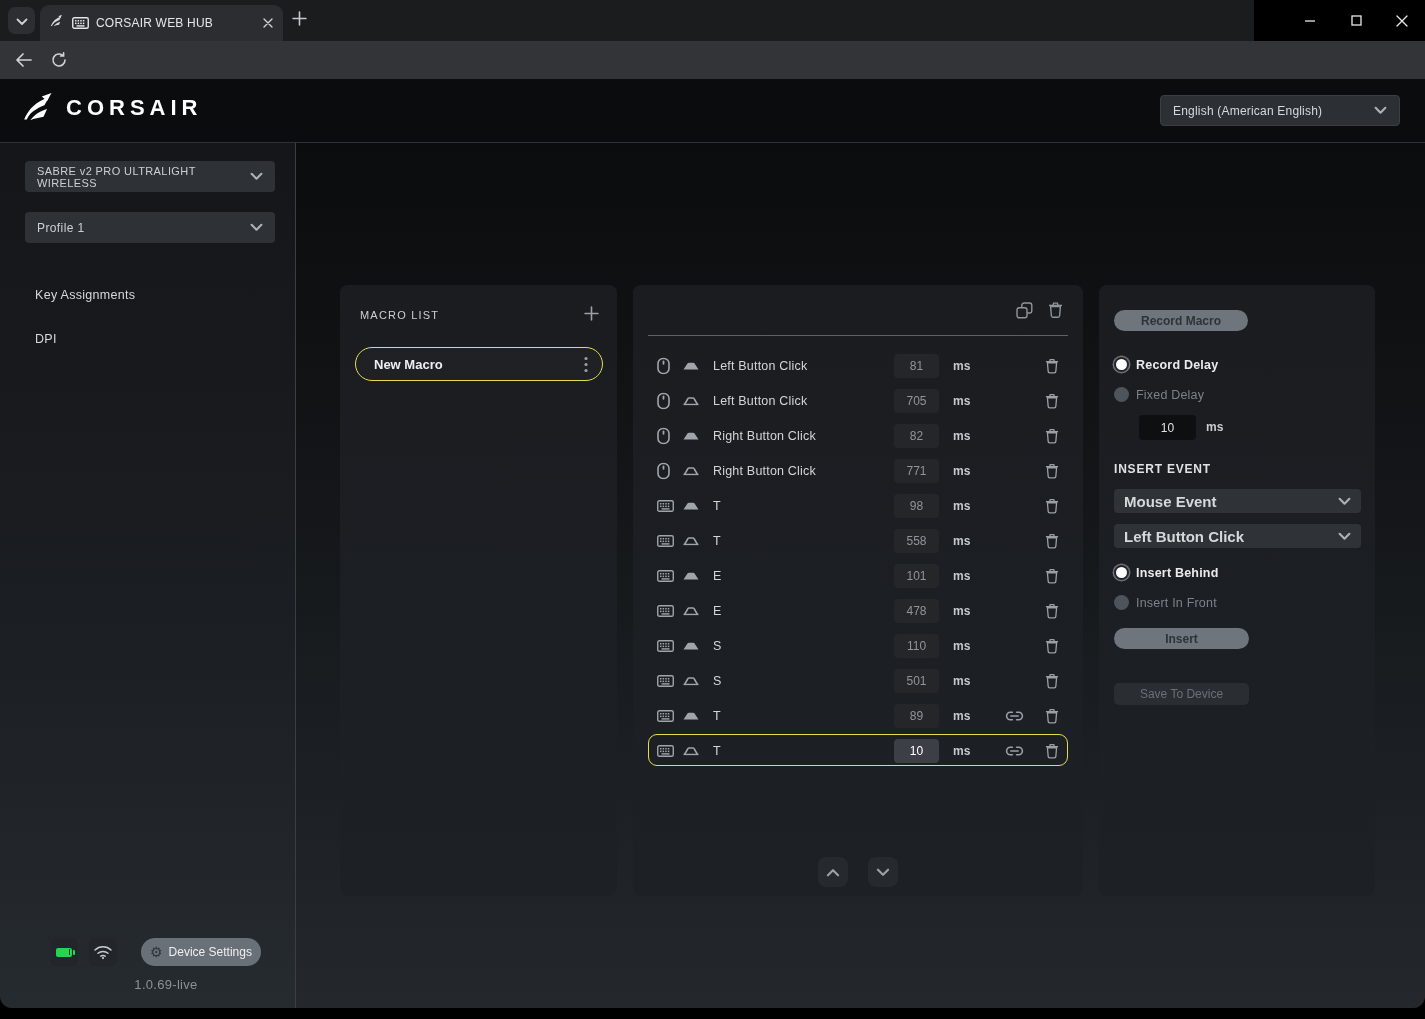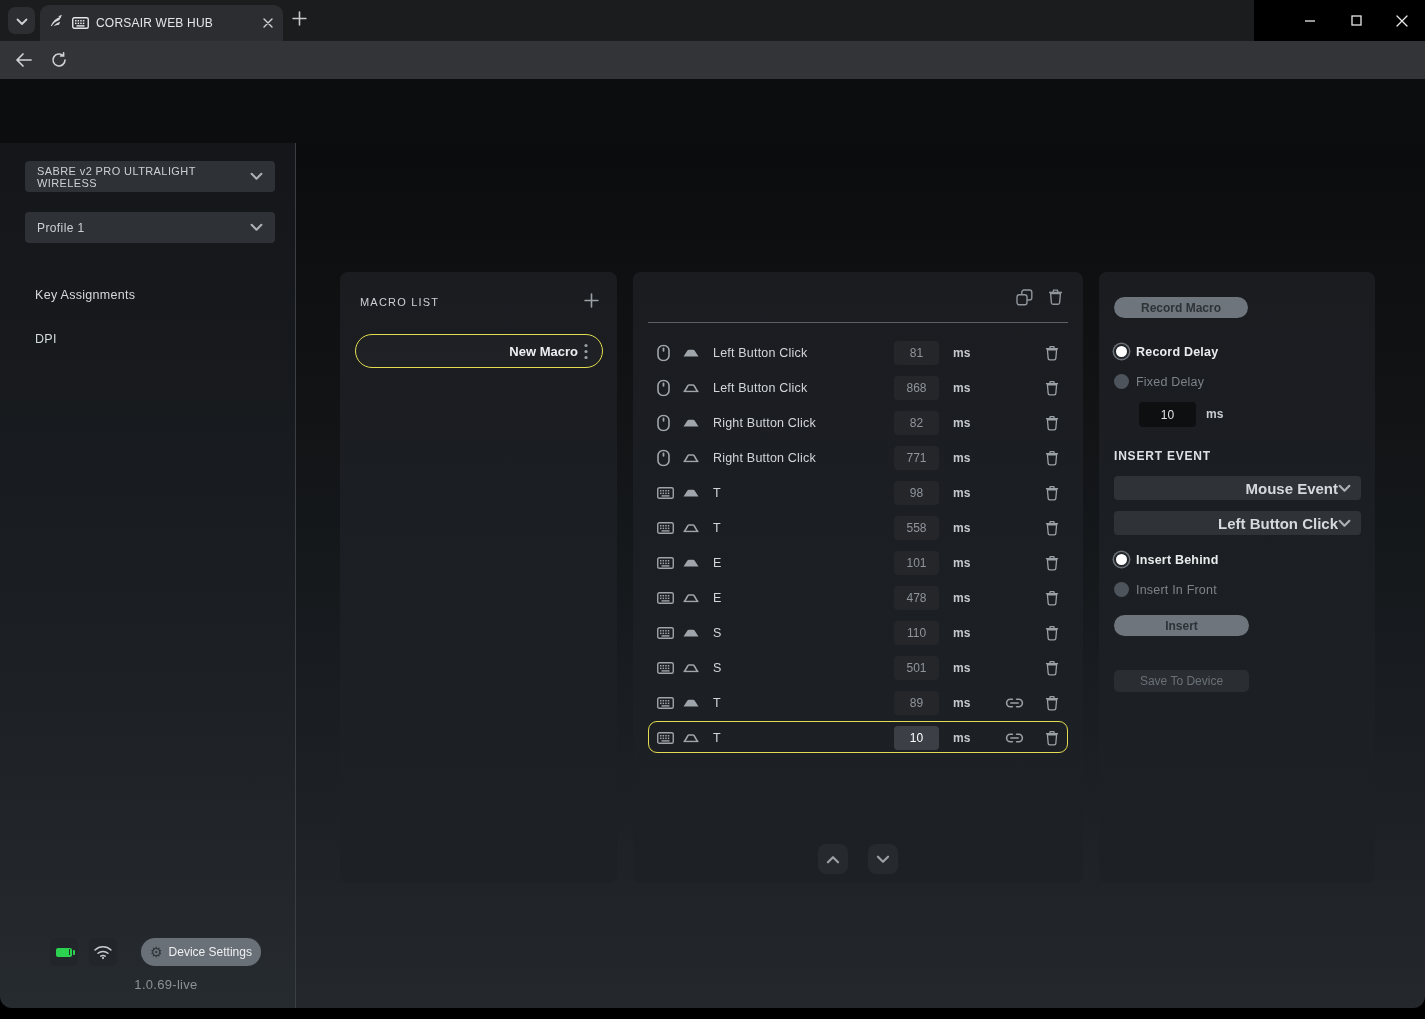--- a/index.html
+++ b/index.html
@@ -75,22 +75,22 @@
   .battery-body::after { content:""; position:absolute; right:2px; top:1.5px; width:1.5px; height:6px; background:#17321d; }
   #device-settings-btn { position:absolute; left:141px; bottom:42px; width:120px; height:28px; border-radius:14px; background:#6a7077;
     display:flex; align-items:center; justify-content:center; gap:6px; }
   #device-settings-btn .gear { font-size:14px; color:#2e3338; line-height:1; font-family:"DejaVu Sans",sans-serif; }
   #device-settings-btn .lbl { font-size:12px; color:#eef0f2; }
   #version-text { position:absolute; left:50px; bottom:16px; width:232px; text-align:center; font-size:13px; color:#8b9197; letter-spacing:.3px; }
 
   
   #main { position:absolute; left:296px; top:0; width:1129px; height:865px;
     background:linear-gradient(180deg,#0b0c0e 0%,#111315 30%,#1b1f23 70%,#24282c 100%); }
-  .panel { position:absolute; top:129px; height:611px; border-radius:8px;
-    background:linear-gradient(180deg,#1a1c20 0%,#1d2125 100%);text-align:right; }
+  .panel { position:absolute; top:142px; height:611px; border-radius:8px;
+    background:linear-gradient(180deg,#1a1c20 0%,#1d2125 100%); }
   #macro-list-panel { left:44px; width:277px; }
   #event-panel { left:337px; width:450px; }
   #insert-panel { left:803px; width:276px; }
 
   
   #macro-list-title { position:absolute; left:20px; top:24px; font-size:11px; letter-spacing:1.2px; color:#ccd0d4; }
   #add-macro-btn { position:absolute; right:18px; top:21px; color:#9aa0a6; display:flex; }
   #macro-item { position:absolute; left:15px; top:62px; width:248px; height:34px; border:1.5px solid #e3dd4f; border-radius:17px;
     display:flex; align-items:center; padding:0 8px 0 18px; background:rgba(255,255,255,0.02); }
   #macro-item .name { flex:1; font-size:13px; font-weight:bold; color:#edeff1; }
@@ -257,20 +257,38 @@
   </div>
   <div id="more-btn">…</div>
   <div id="chat-btn">
     <span id="copilot-logo"></span>
     <span id="chat-label">Chat</span>
   </div>
 </div>
 
 <div id="app">
 
+  <div id="app-header">
+    <div id="brand">
+      <svg width="36" height="30" viewBox="0 0 40 34" fill="#ffffff">
+          <path d="M2 30 C7 18 16 9 30 5 L25 14 C15 18 8 23 5 30 Z"></path>
+          <path d="M22 4 L33 0 L28 9 Z"></path>
+          <path d="M9 31 C14 24 21 20 28 18 L24 27 C19 28 13 29 9 31 Z"></path>
+        </svg>
+      <span id="brand-text">CORSAIR</span>
+    </div>
+    <div id="lang-select">
+      <span class="val">English (American English)</span>
+      <span class="chev">
+        <svg width="13" height="9" viewBox="0 0 12 8">
+            <path d="M1.5 1.5 L6 6 L10.5 1.5" fill="none" stroke="currentColor" stroke-width="2" stroke-linecap="round" stroke-linejoin="round"></path>
+          </svg>
+      </span>
+    </div>
+  </div>
 
   <div id="app-body">
 
     <div id="sidebar">
       <div class="side-select" id="device-select">
         <span class="val">SABRE v2 PRO ULTRALIGHT WIRELESS</span>
         <span class="chev">
           <svg width="13" height="9" viewBox="0 0 12 8">
               <path d="M1.5 1.5 L6 6 L10.5 1.5" fill="none" stroke="currentColor" stroke-width="2" stroke-linecap="round" stroke-linejoin="round"></path>
             </svg>
@@ -376,21 +394,21 @@
                   <rect x="5.6" y="3" width="1.8" height="4.2" rx="0.9" fill="currentColor"></rect>
                 </svg>
               </span>
               <span class="act">
                 <svg width="16" height="9" viewBox="0 0 16 9">
                   <path d="M1.5 8 L5 2 Q5.3 1.4 6 1.4 H10 Q10.7 1.4 11 2 L14.5 8" fill="none" stroke="currentColor" stroke-width="1.5" stroke-linejoin="round"></path>
                   <path d="M0.5 8 H15.5" stroke="currentColor" stroke-width="1.5"></path>
                 </svg>
               </span>
               <span class="lbl">Left Button Click</span>
-              <span class="delay">868</span>
+              <span class="delay">705</span>
               <span class="unit">ms</span>
               <span class="trash">
                 <svg width="14" height="17" viewBox="0 0 15 17">
                   <path d="M2.6 5 h9.8 l-.8 9.3 a1.6 1.6 0 0 1 -1.6 1.5 h-5 a1.6 1.6 0 0 1 -1.6 -1.5 Z" fill="none" stroke="currentColor" stroke-width="1.4"></path>
                   <path d="M1 3.9 h13" stroke="currentColor" stroke-width="1.4"></path>
                   <path d="M5 3.7 L5.6 1.6 h3.8 L10 3.7" fill="none" stroke="currentColor" stroke-width="1.4"></path>
                 </svg>
               </span>
             </div>
             <div class="ev-row">

